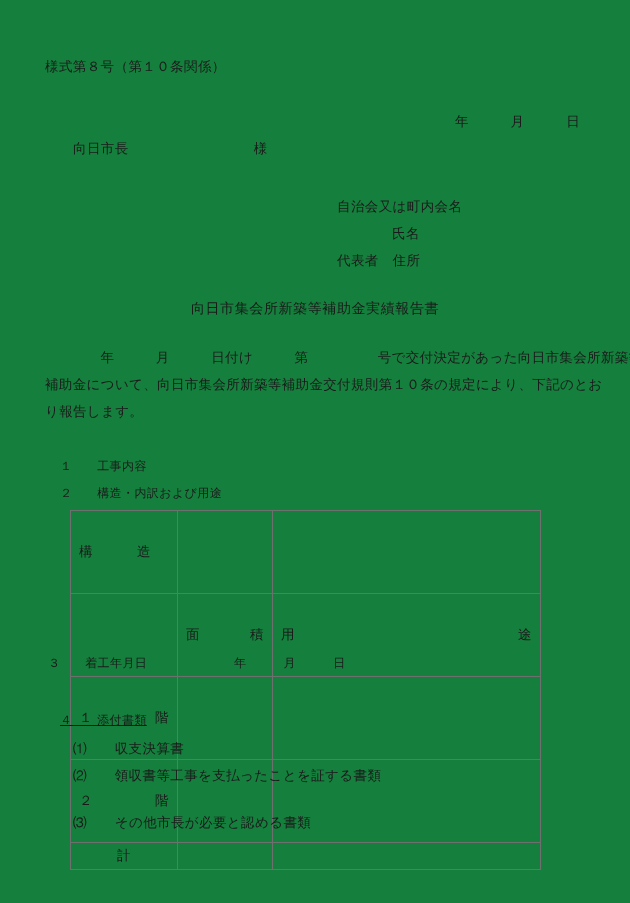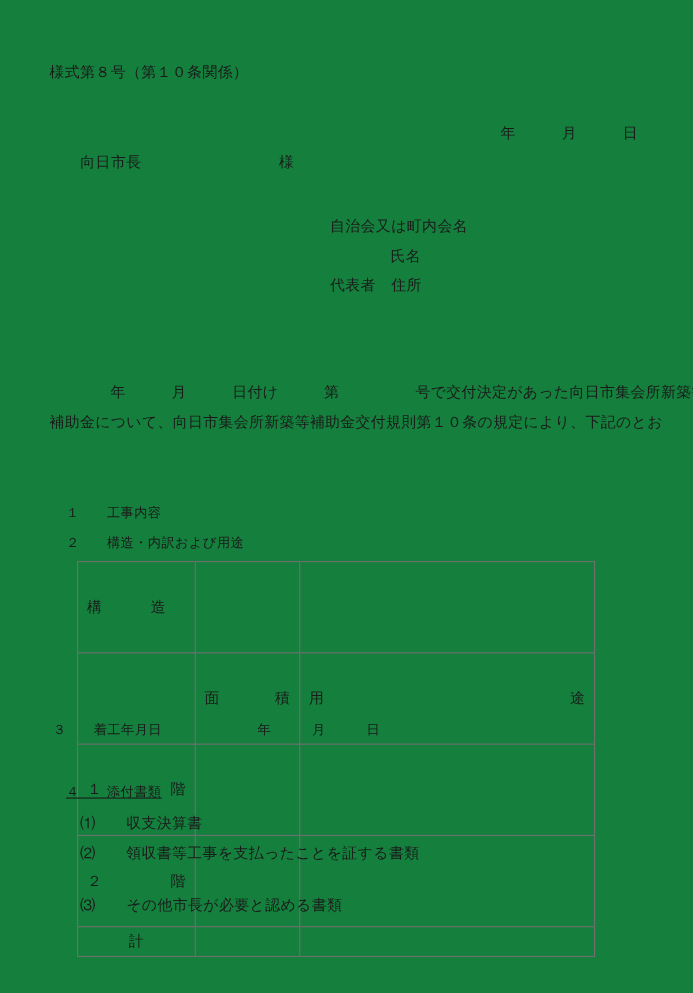--- a/index.html
+++ b/index.html
@@ -55,20 +55,21 @@
   #applicant-block {
     position: absolute;
     left: 300px;
     top: 193px;
   }
   #applicant-block .ab-row {
     white-space: pre;
     font-size: 13.5px;
     line-height: 27px;
     letter-spacing: 0.4px;
+    margin-left: 37px;
   }
   #applicant-block .ab-row.indent {
     padding-left: 55px;
   }
 
   
   #doc-title {
     position: absolute;
     left: 0;
     top: 300px;
@@ -167,24 +168,26 @@
   <div class="ln jp" id="date-line">年　　　月　　　日</div>
 
   <div class="ln jp" id="addressee-line">向日市長　　　　　　　　　様</div>
 
   <div id="applicant-block">
     <div class="ab-row jp">自治会又は町内会名</div>
     <div class="ab-row jp indent">氏名</div>
     <div class="ab-row jp">代表者　住所</div>
   </div>
 
+  <div id="doc-title" class="jp">向日市集会所新築等補助金実績報告書</div>
 
   <div id="body-paragraph">
     <div class="bp-line jp">　　　　年　　　月　　　日付け　　　第　　　　　号で交付決定があった向日市集会所新築等</div>
     <div class="bp-line jp">補助金について、向日市集会所新築等補助金交付規則第１０条の規定により、下記のとお</div>
+    <div class="bp-line jp">り報告します。</div>
   </div>
 
   <div class="item jp" id="item-1">１　　工事内容</div>
 
   <div class="item jp" id="item-2">２　　構造・内訳および用途</div>
 
   <table id="structure-table">
     <tbody>
       <tr>
         <td class="c1">

